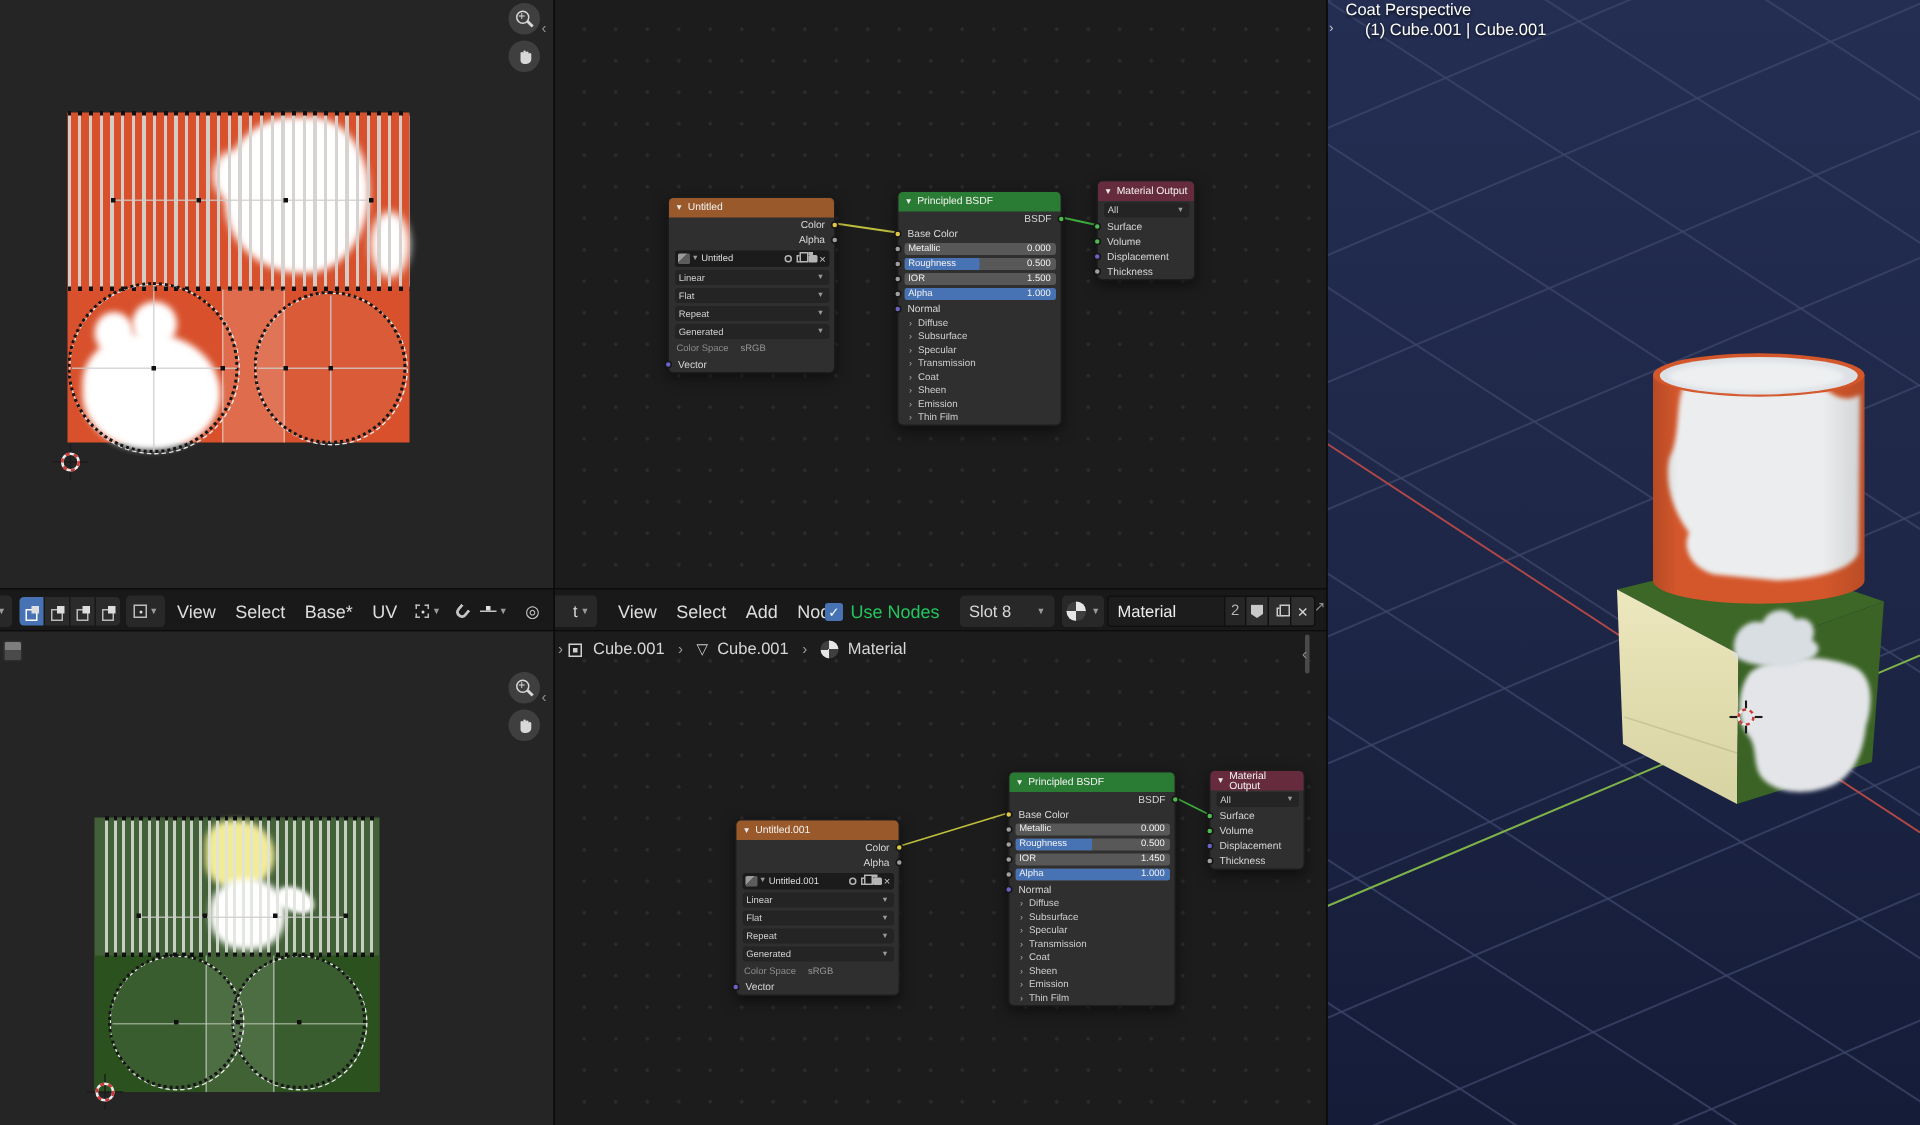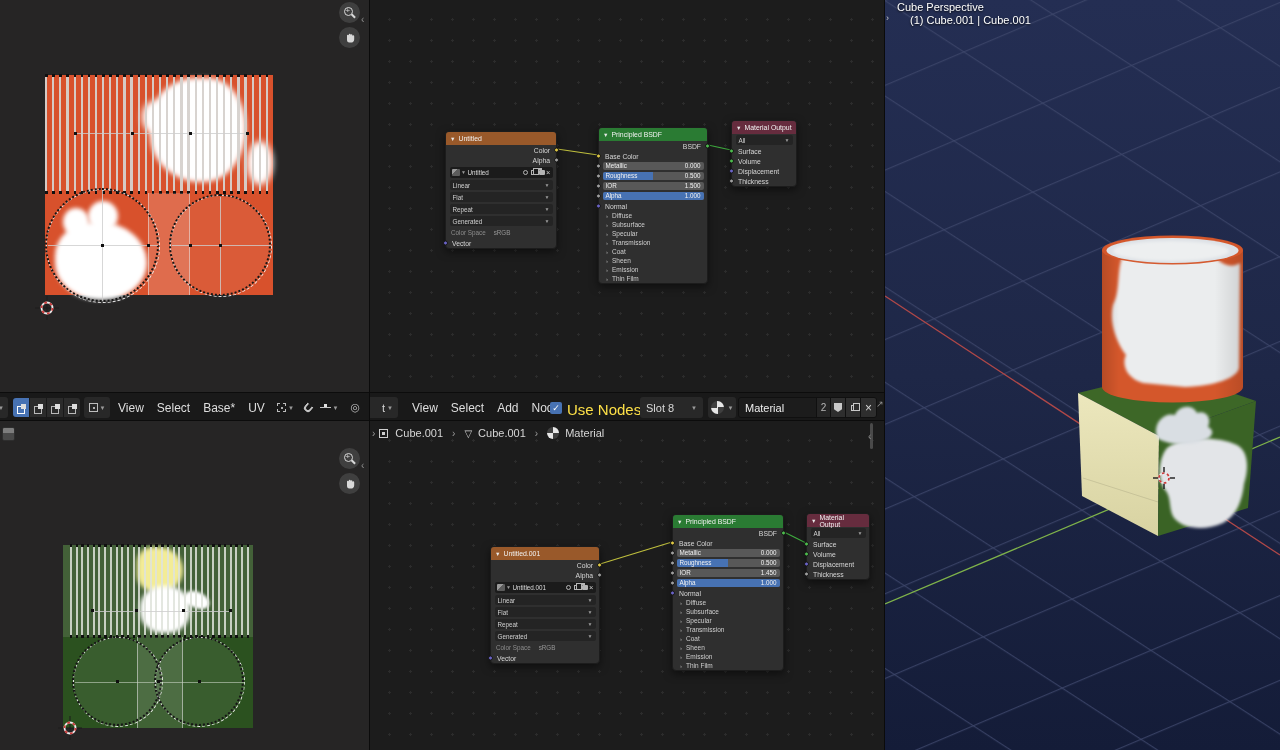--- a/index.html
+++ b/index.html
@@ -466,21 +466,21 @@
       </div>
     <div class="menu-row" style="left:42px;">
         <span class="menu-item">View</span>
         <span class="menu-item">Select</span>
         <span class="menu-item">Add</span>
         <span class="menu-item">Node</span>
       </div>
     <div class="hwidget" style="left:180px;width:12px;height:12px;top:9px;background:transparent;">
         <span class="cbx">✓</span>
       </div>
-    <span class="abs" style="left:197px;top:8px;font-size:15px;color:#fde047;">Use Nodes</span>
+    <span class="abs" style="left:197px;top:8px;font-size:12px;color:#22c55e;">Use Nodes</span>
     <div class="hwidget" style="left:270px;width:63px;padding:0 6px;justify-content:space-between;">
         <span>Slot 8</span>
         <span class="chev-s">▼</span>
       </div>
     <div class="hwidget" style="left:338px;width:28px;justify-content:center;gap:2px;">
         <span class="sphere-ic"></span>
         <span class="chev-s">▼</span>
       </div>
     <div class="db" style="left:368px;">
       <div class="db-name">Material</div>
@@ -742,20 +742,20 @@
 
       <g transform="translate(279,478)">
         <line x1="0" y1="-11" x2="0" y2="-4" stroke="#1a1a1a" stroke-width="1.4"></line>
         <line x1="0" y1="4" x2="0" y2="11" stroke="#1a1a1a" stroke-width="1.4"></line>
         <line x1="-11" y1="0" x2="-4" y2="0" stroke="#1a1a1a" stroke-width="1.4"></line>
         <line x1="4" y1="0" x2="11" y2="0" stroke="#1a1a1a" stroke-width="1.4"></line>
         <circle r="5" fill="none" stroke="#ececec" stroke-width="1.7"></circle>
         <circle r="5" fill="none" stroke="#cc3a3a" stroke-width="1.7" stroke-dasharray="2.6 2.6"></circle>
       </g>
     </svg>
-    <span class="vp-label" style="left:12px;top:1px;">Cube Perspective</span>
+    <span class="vp-label" style="left:12px;top:1px;">Coat Perspective</span>
     <span class="vp-label" style="left:25px;top:14px;">(1) Cube.001 | Cube.001</span>
     <span class="vp-chev" style="left:1px;top:13px;">›</span>
   </div>
 
   <div class="abs vdiv" style="left:369px;"></div>
   <div class="abs vdiv" style="left:884px;"></div>
 </div>
 
 </body></html>

